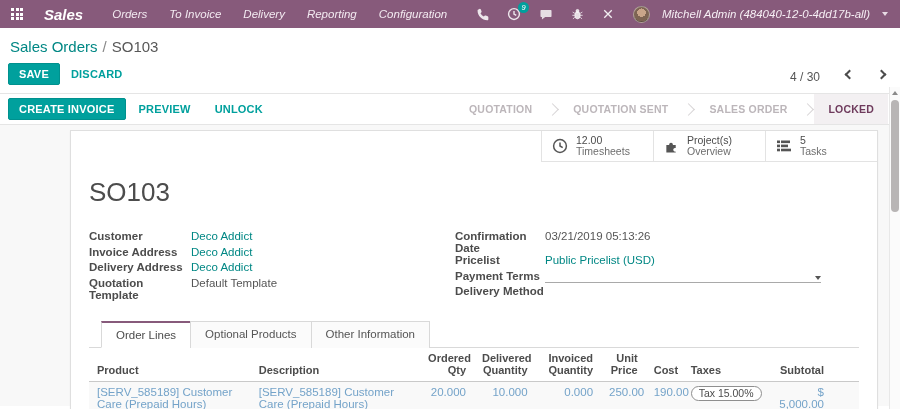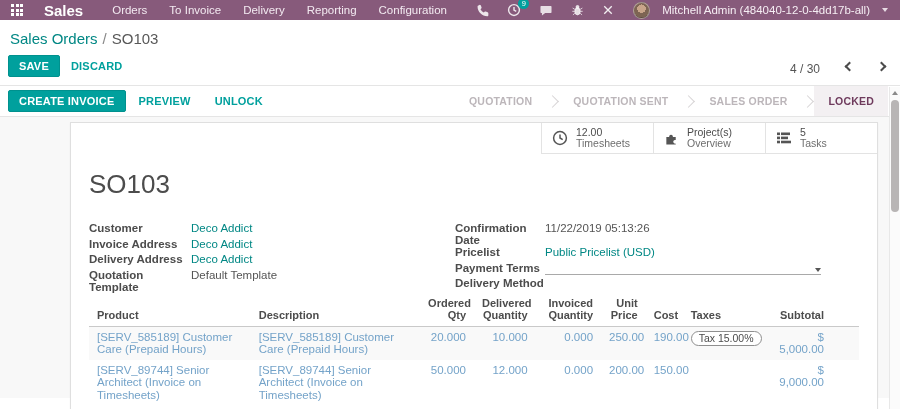--- a/index.html
+++ b/index.html
@@ -1,20 +1,20 @@
 <!DOCTYPE html>
 <html><head>
 <meta charset="utf-8">
 <style>
   * { margin:0; padding:0; box-sizing:border-box; }
   html,body { width:900px; height:409px; overflow:hidden; background:#fff;
     font-family:"Liberation Sans", sans-serif; color:#4c4c4c; }
 
   
-  .navbar { height:20px; background:#875A7B; display:flex; align-items:center; color:#f3eaf1; }
+  .navbar { height:28px; background:#875A7B; display:flex; align-items:center; color:#f3eaf1;font-style:italic; }
   .apps-btn { width:34px; height:28px; display:flex; align-items:center; justify-content:center; cursor:pointer; }
   .grid9 { display:grid; grid-template-columns:repeat(3,3px); grid-template-rows:repeat(3,3px); gap:1.5px; }
   .grid9 i { background:#fff; display:block; }
   .brand { font-size:15px; font-weight:bold; color:#fff; padding:0 18px 0 10px; cursor:pointer; }
   .nav-menu { display:flex; height:28px; }
   .nav-item { padding:0 11px; font-size:11.5px; line-height:28px; cursor:pointer; }
   .nav-right { margin-left:auto; display:flex; align-items:center; height:28px; }
   .nav-icon { position:relative; padding:0 9px; height:28px; display:flex; align-items:center; cursor:pointer; }
   .nav-icon svg { display:block; }
   .badge { position:absolute; top:2px; right:1px; background:#00A09D; color:#fff; font-size:7.5px;
@@ -263,39 +263,44 @@
             <span class="f-value link">Deco Addict</span>
           </div>
           <div class="f-row">
             <span class="f-label">Quotation Template</span>
             <span class="f-value">Default Template</span>
           </div>
         </div>
         <div class="fg-col right">
           <div class="f-row">
             <span class="f-label">Confirmation Date</span>
-            <span class="f-value">11/22/2019 05:13:26</span>
+            <span class="f-value">03/21/2019 05:13:26</span>
           </div>
           <div class="f-row">
             <span class="f-label">Pricelist</span>
             <span class="f-value link">Public Pricelist (USD)</span>
           </div>
           <div class="f-row">
             <span class="f-label">Payment Terms</span>
             <span class="f-value empty-dd">
                 <span class="dd-caret"></span>
               </span>
           </div>
           <div class="f-row">
             <span class="f-label">Delivery Method</span>
             <span class="f-value"></span>
           </div>
         </div>
       </div>
 
+      <div class="tabs">
+        <div class="tab active">Order Lines</div>
+        <div class="tab">Optional Products</div>
+        <div class="tab">Other Information</div>
+      </div>
 
       <table class="olines">
         <colgroup>
           <col style="width:21%">
             <col style="width:22%">
             <col style="width:7%">
             <col style="width:8%">
           <col style="width:8.5%">
             <col style="width:5.8%">
             <col style="width:4.8%">

